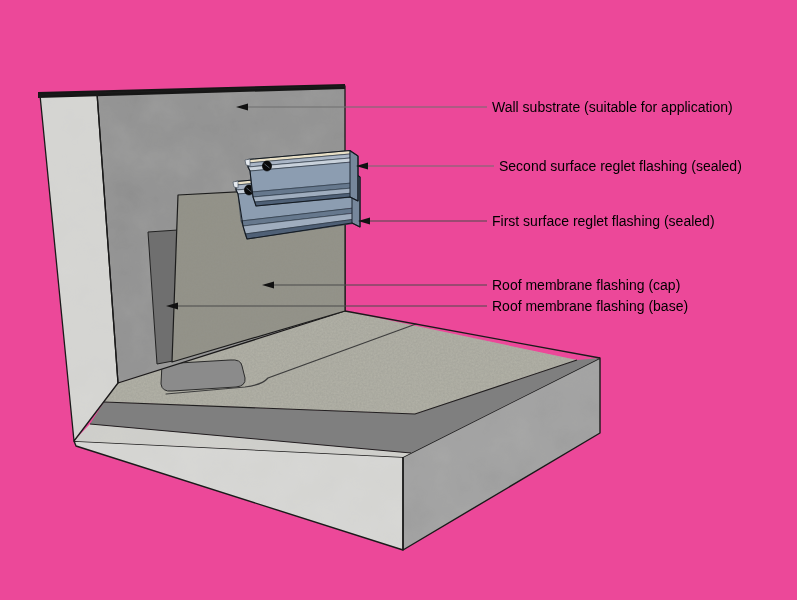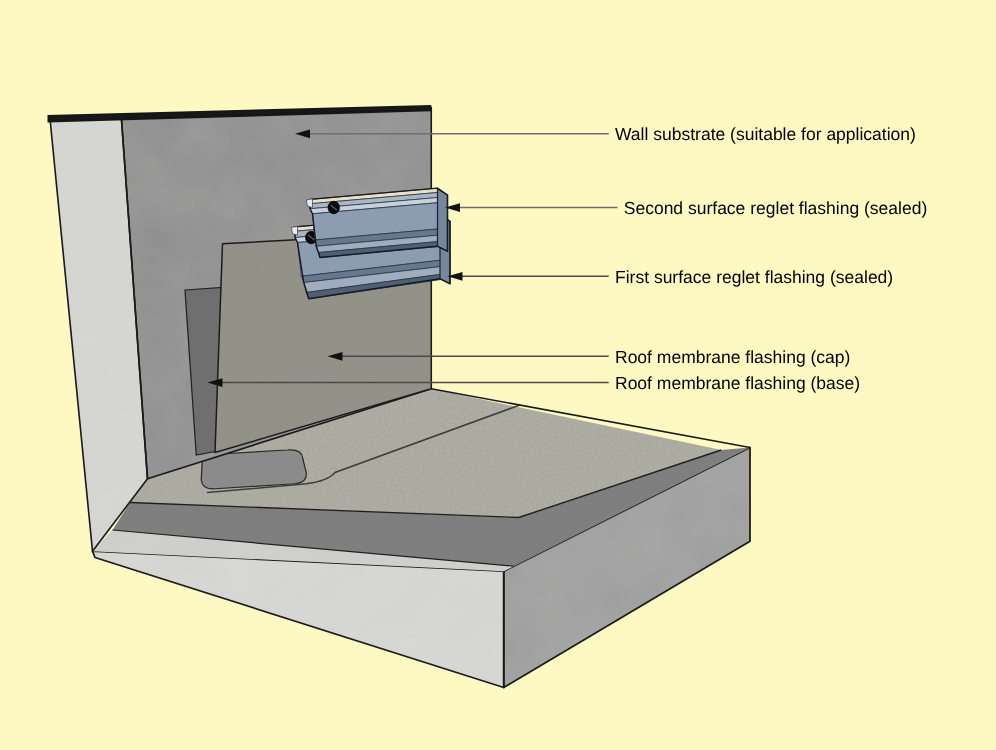--- a/index.html
+++ b/index.html
@@ -1,17 +1,17 @@
 <!DOCTYPE html>
 <html><head>
 <meta charset="utf-8">
 <style>
   html,body{margin:0;padding:0;background:#ffffff;}
   body{font-family:"Liberation Sans",sans-serif;}
-  .stage{position:relative;width:797px;height:600px;background:#fef9c3;overflow:hidden;}
+  .stage{position:relative;width:797px;height:600px;background:#ec4899;overflow:hidden;}
   svg{display:block;}
   text.lbl{font-family:"Liberation Sans",sans-serif;font-size:14px;fill:#000;}
 </style>
 </head>
 <body>
 
 <div class="stage">
 <svg width="797" height="600" viewBox="0 0 797 600">
   <defs>
 

